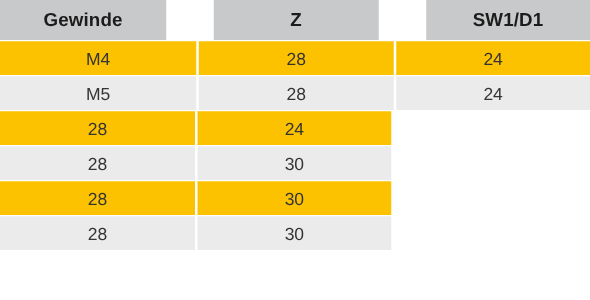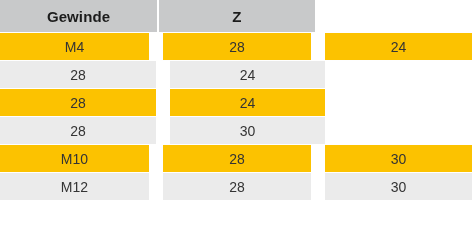--- a/index.html
+++ b/index.html
@@ -25,25 +25,25 @@
 
   .t-row {
     display: flex;
     width: 100%;
     box-sizing: border-box;
     background: #ffffff;
   }
 
   .t-row.header-row {
     height: 33px;
+    gap: 36px;
   }
 
   .t-row.data-row {
     height: 27.8px;
-    gap: 12px;
   }
 
   .t-cell {
     box-sizing: border-box;
     display: flex;
     align-items: center;
     justify-content: center;
     height: 100%;
     overflow: hidden;
     white-space: nowrap;
@@ -89,35 +89,41 @@
 
 <div id="table-root">
 
   <div class="t-row header-row">
     <div class="t-cell col-0">
       <span>Gewinde</span>
     </div>
     <div class="t-cell col-1">
       <span>Z</span>
     </div>
+    <div class="t-cell col-2">
+      <span>SW1/D1</span>
+    </div>
   </div>
 
   <div class="t-row data-row accent">
     <div class="t-cell col-0">
       <span>M4</span>
     </div>
     <div class="t-cell col-1">
       <span>28</span>
     </div>
     <div class="t-cell col-2">
       <span>24</span>
     </div>
   </div>
 
   <div class="t-row data-row plain">
+    <div class="t-cell col-0">
+      <span>M5</span>
+    </div>
     <div class="t-cell col-1">
       <span>28</span>
     </div>
     <div class="t-cell col-2">
       <span>24</span>
     </div>
   </div>
 
   <div class="t-row data-row accent">
     <div class="t-cell col-1">
@@ -131,35 +137,29 @@
   <div class="t-row data-row plain">
     <div class="t-cell col-1">
       <span>28</span>
     </div>
     <div class="t-cell col-2">
       <span>30</span>
     </div>
   </div>
 
   <div class="t-row data-row accent">
-    <div class="t-cell col-0">
-      <span>M10</span>
-    </div>
     <div class="t-cell col-1">
       <span>28</span>
     </div>
     <div class="t-cell col-2">
       <span>30</span>
     </div>
   </div>
 
   <div class="t-row data-row plain">
-    <div class="t-cell col-0">
-      <span>M12</span>
-    </div>
     <div class="t-cell col-1">
       <span>28</span>
     </div>
     <div class="t-cell col-2">
       <span>30</span>
     </div>
   </div>
 
 </div>
 

